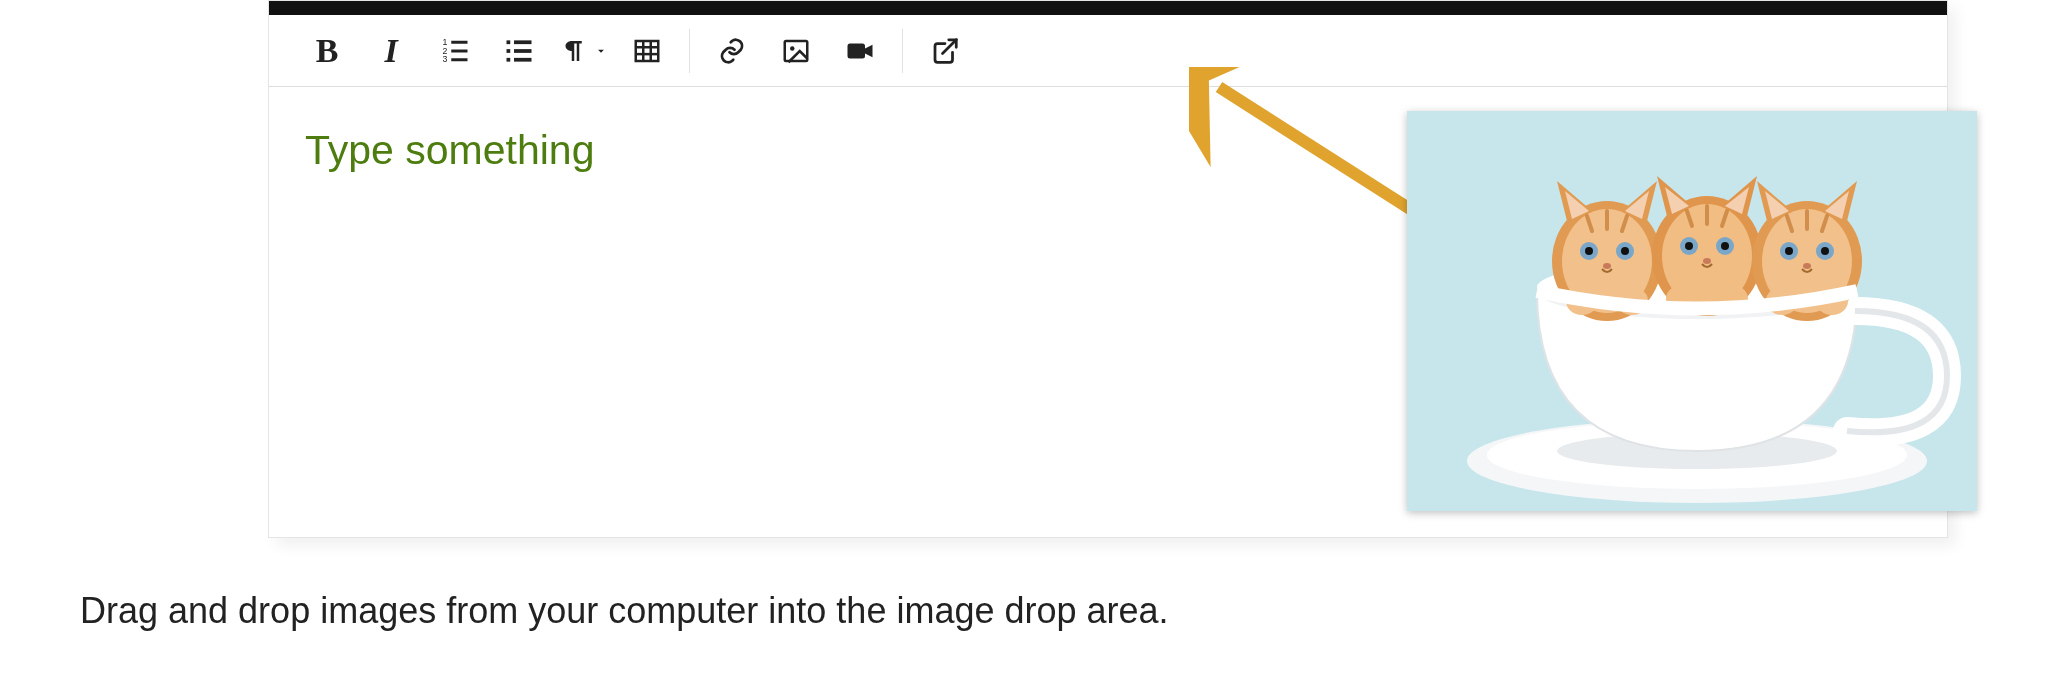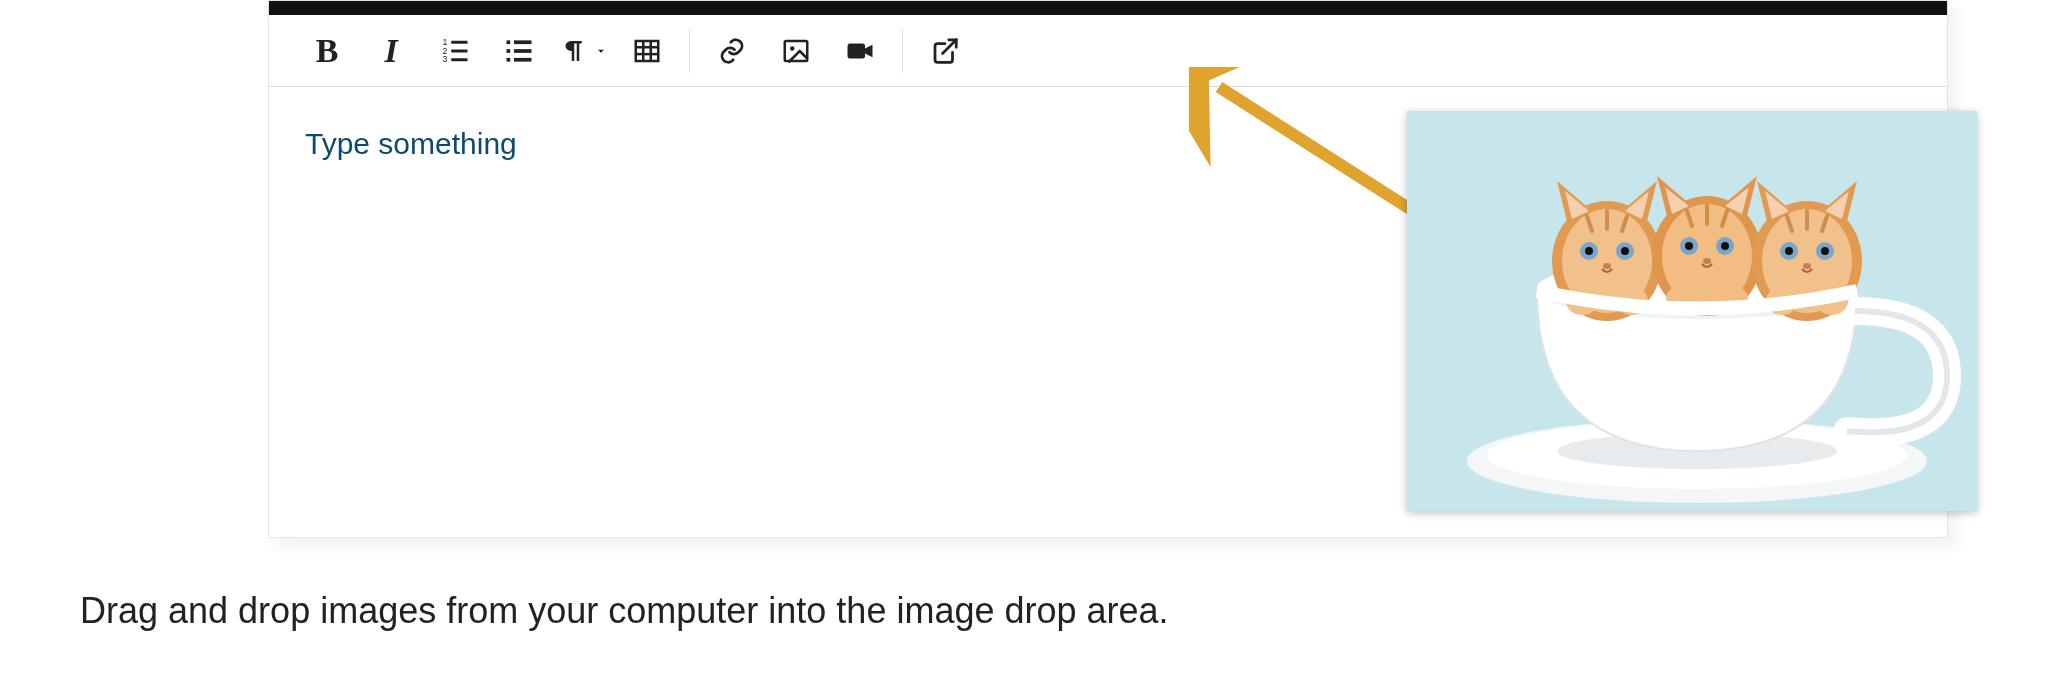--- a/index.html
+++ b/index.html
@@ -66,22 +66,22 @@
     margin-left: 6px;
   }
 
   .editor-body {
     position: relative;
     height: calc(100% - 86px);
     padding: 40px 36px;
   }
 
   .placeholder {
-    color: #0c4a6e;
-    font-size: 30px;
+    color: #4d7c0f;
+    font-size: 41px;
     font-weight: 400;
   }
 
   .arrow {
     position: absolute;
     left: 920px;
     top: 66px;
     width: 530px;
     height: 360px;
     pointer-events: none;

